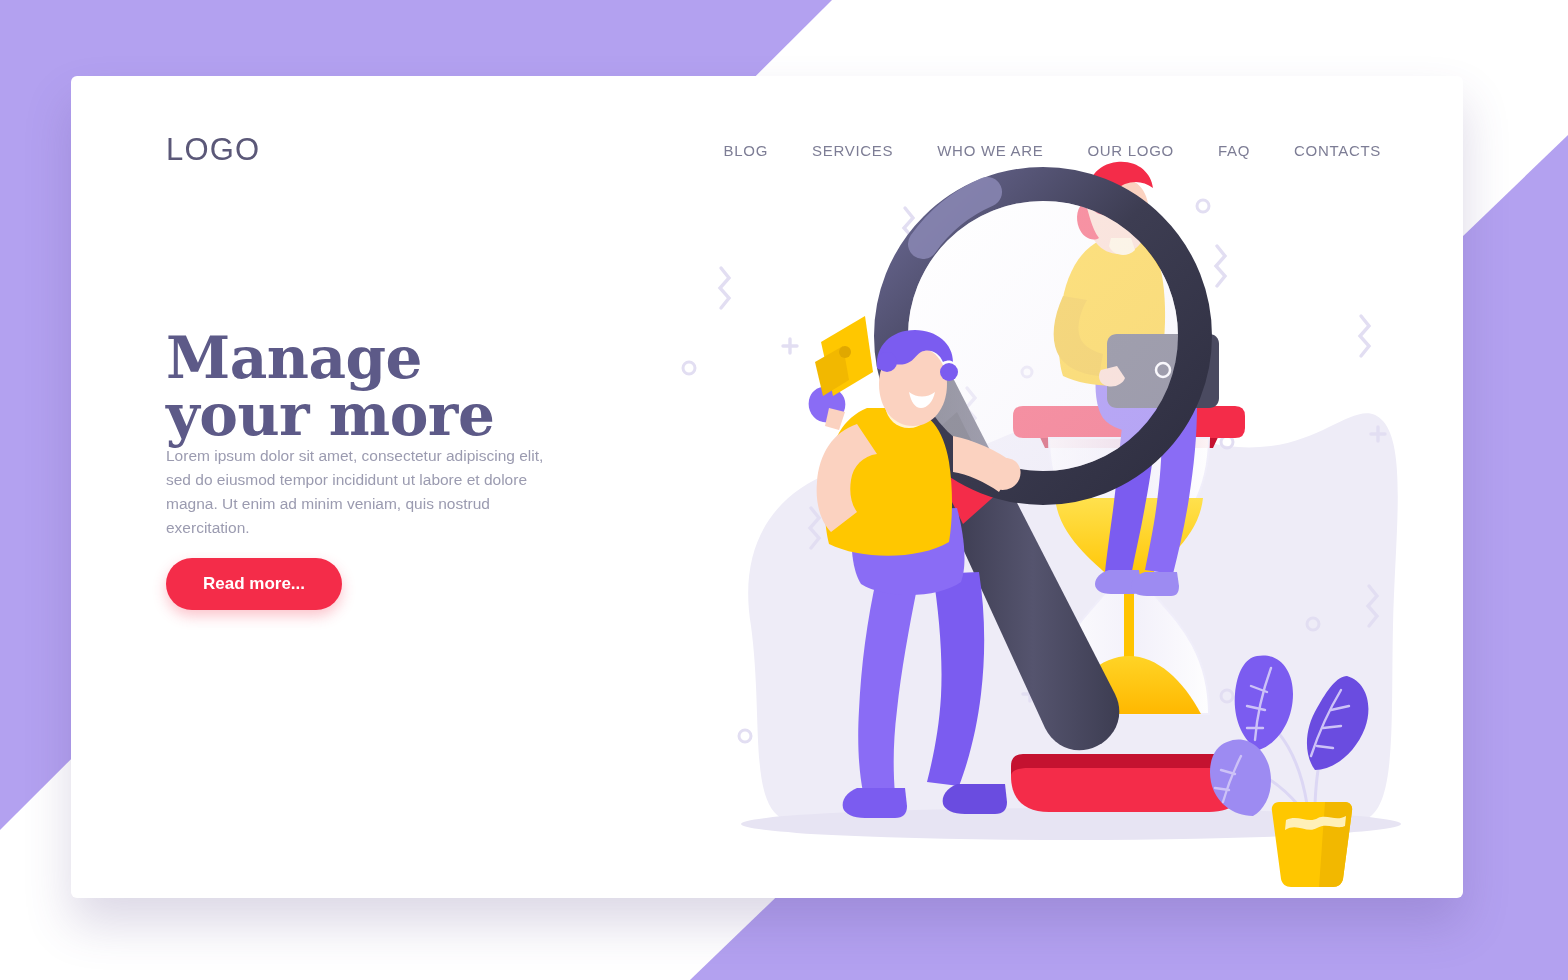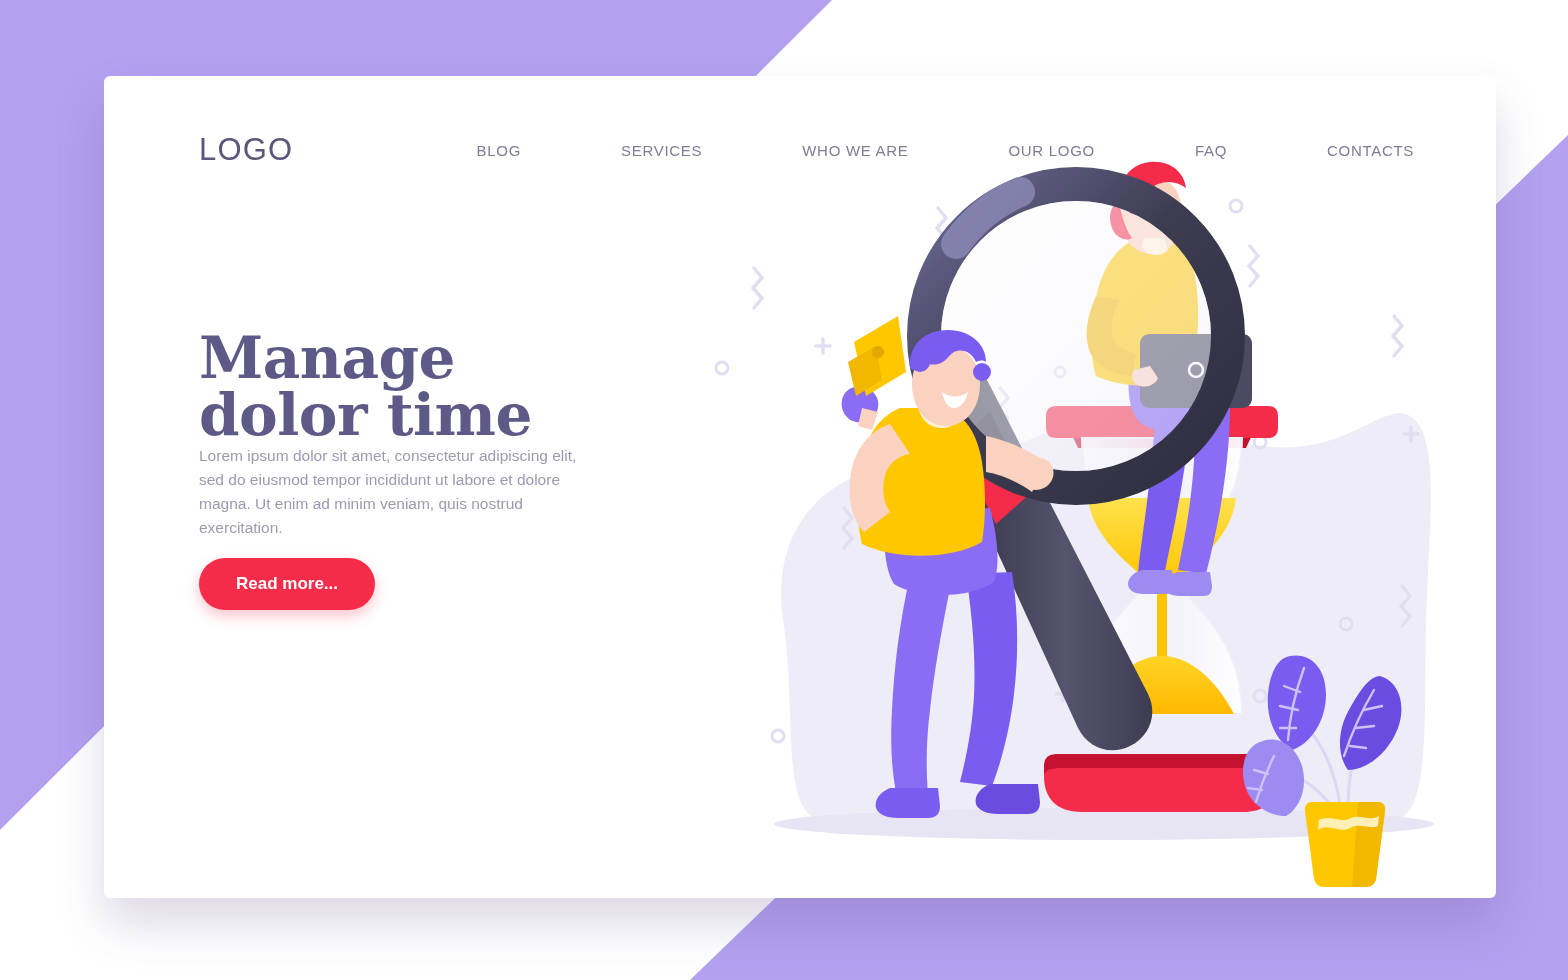--- a/index.html
+++ b/index.html
@@ -19,44 +19,44 @@
   }
   #bg-purple-shape-2 {
     position:absolute; inset:0;
     background:#b3a1f0;
     clip-path: polygon(1568px 135px, 1568px 980px, 690px 980px);
   }
 
   
   #card {
     position:absolute;
-    left:104px; top:76px;
+    left:71px; top:76px;
     width:1392px; height:822px;
     background:#ffffff;
     border-radius:6px;
     box-shadow:0 26px 48px rgba(80,60,130,.20);
     overflow:hidden;
   }
 
   
   #header {
     position:absolute; left:0; top:0; width:100%; height:150px;
   }
   #logo {
     position:absolute; left:95px; top:56px;
     font-size:31px; font-weight:400; letter-spacing:1.2px;
     color:#5b5878;
   }
   #nav {
     position:absolute; right:82px; top:66px;
-    display:flex; align-items:center; gap:16px;
+    display:flex; align-items:center; gap:1px;
   }
   .nav-item {
     font-size:15px; letter-spacing:.7px; color:#7d7d95;
-    padding:0 0 0 0; margin-left:84px; cursor:pointer; white-space:nowrap;
+    padding:0 0 0 0; margin-left:43px; cursor:pointer; white-space:nowrap;
   }
   .nav-item:first-child { margin-left:0; }
 
   
   #hero-copy { position:absolute; left:95px; top:254px; width:520px; }
   #hero-title {
     font-family:"DejaVu Serif", serif;
     font-weight:700;
     font-size:58px;
     line-height:.98;
@@ -102,21 +102,21 @@
       <span class="nav-item">WHO WE ARE</span>
       <span class="nav-item">OUR LOGO</span>
       <span class="nav-item">FAQ</span>
       <span class="nav-item">CONTACTS</span>
     </nav>
   </div>
 
   <div id="hero-copy">
     <h1 id="hero-title">
       <span>Manage</span><br>
-      <span>dolor time</span>
+      <span>your more</span>
     </h1>
     <p id="hero-paragraph">Lorem ipsum dolor sit amet, consectetur adipiscing elit, sed do eiusmod tempor incididunt ut labore et dolore magna. Ut enim ad minim veniam, quis nostrud exercitation.</p>
     <button id="read-more-button">Read more...</button>
   </div>
 
   <div id="illustration">
     <svg viewBox="0 0 740 740" xmlns="http://www.w3.org/2000/svg">
       <defs>
         <linearGradient id="sandTop" x1="0" y1="0" x2="0" y2="1">
           <stop offset="0%" stop-color="#ffe14d"></stop>

